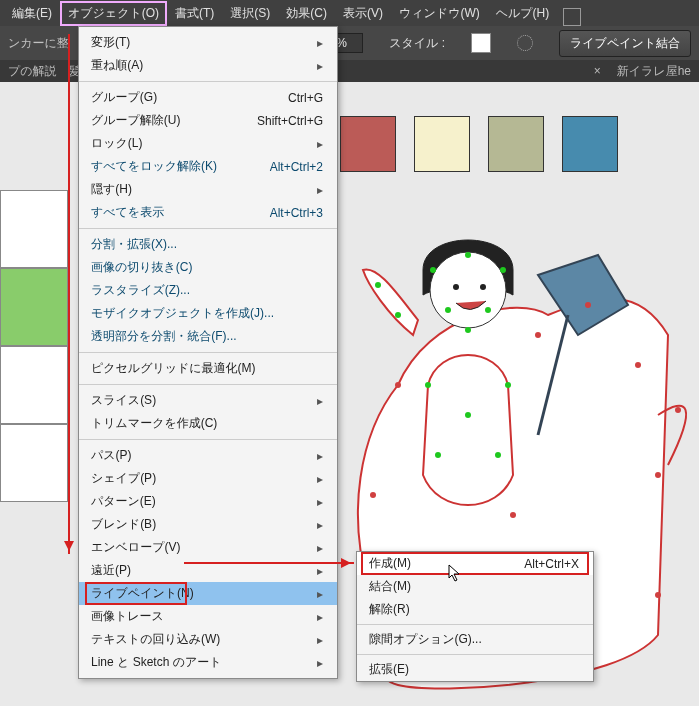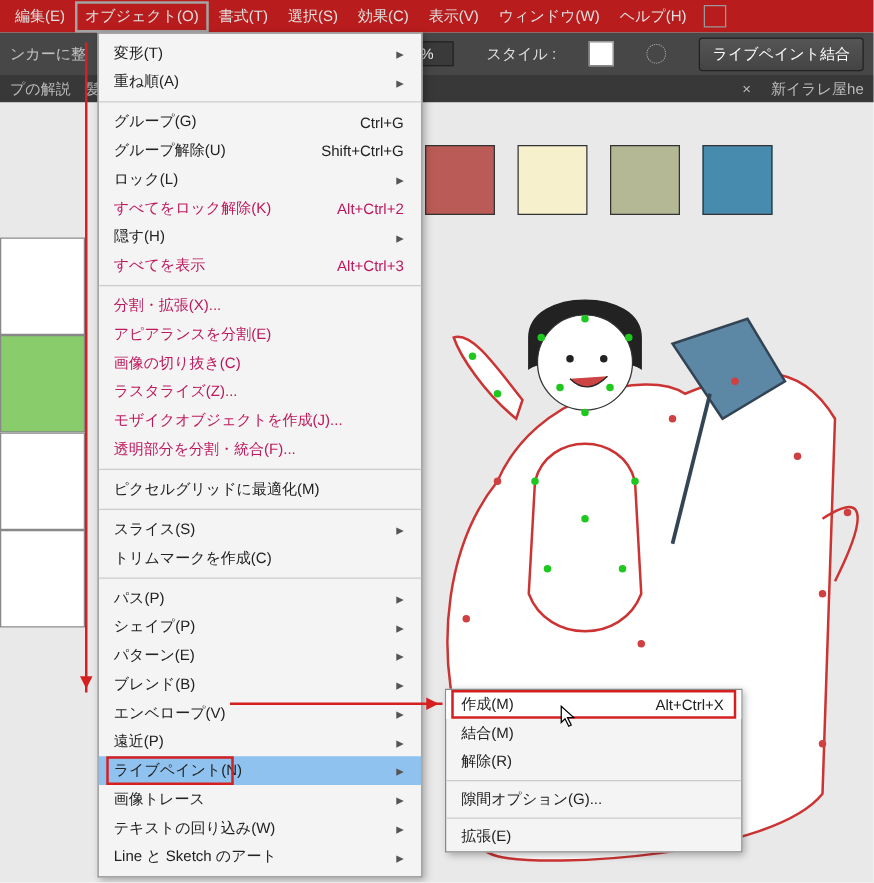--- a/index.html
+++ b/index.html
@@ -1,31 +1,31 @@
 <!DOCTYPE html>
 <html><head>
 <meta charset="utf-8">
 <style>
 *{margin:0;padding:0;box-sizing:border-box;font-family:"Yu Gothic UI","Meiryo",sans-serif;font-size:12px;}
 body{background:#fff;width:699px;height:706px;overflow:hidden;position:relative;}
-.menubar{background:#b91c1c;color:#e0e0e0;height:26px;display:flex;align-items:center;padding:0 4px;}
+.menubar{background:#404040;color:#e0e0e0;height:26px;display:flex;align-items:flex-end;padding:0 4px;}
 .menubar .menu-item{padding:4px 8px;cursor:default;}
-.menubar .highlighted{border:2px solid #a3a3a3;padding:2px 6px;}
+.menubar .highlighted{border:2px solid #f0abfc;padding:2px 6px;}
 .toolbar{background:#474747;height:34px;display:flex;align-items:center;color:#e0e0e0;padding:0 8px;gap:26px;}
 .toolbar .swatch{width:20px;height:20px;background:#fff;border:1px solid #888;}
 .toolbar input{width:50px;background:#3a3a3a;border:1px solid #222;color:#eee;padding:2px;}
 .toolbar .btn{background:linear-gradient(#555,#444);border:1px solid #222;color:#fff;padding:4px 10px;border-radius:3px;}
 .tabbar{background:#383838;height:22px;color:#bbb;display:flex;align-items:center;padding:0 8px;font-size:11px;}
 .tabbar .close{margin-left:6px;}
 .canvas-area{position:absolute;top:82px;left:0;right:0;bottom:0;background:#e9e9e9;}
 .dropdown{position:absolute;top:26px;left:78px;width:260px;background:#f4f4f4;border:1px solid #8a8a8a;box-shadow:2px 2px 6px rgba(0,0,0,.3);z-index:100;}
 .dropdown .group{border-bottom:1px solid #ccc;padding:4px 0;}
 .dropdown .group:last-child{border-bottom:none;}
 .drow{display:flex;justify-content:space-between;align-items:center;padding:3px 14px 3px 12px;color:#222;cursor:default;position:relative;}
-.drow.disabled{color:#be185d;}
+.drow.disabled{color:#0c4a6e;}
 .drow .arrow{color:#555;}
 .drow.selected{background:#8fc2ee;gap:28px;}
 .drow.boxed::after{content:"";position:absolute;left:6px;right:150px;top:0;bottom:0;border:2px solid #d62020;}
 .submenu{position:absolute;top:551px;left:356px;width:238px;background:#f4f4f4;border:1px solid #8a8a8a;box-shadow:2px 2px 6px rgba(0,0,0,.3);z-index:101;}
 .submenu .drow.boxed2{background:#fff;}
 .submenu .drow.boxed2::after{content:"";position:absolute;left:4px;right:4px;top:0;bottom:0;border:2px solid #d62020;}
 .swatches{position:absolute;top:116px;left:340px;display:flex;gap:18px;}
 .swatches .sq{width:56px;height:56px;border:1px solid #333;}
 .left-strip{position:absolute;top:190px;left:0;width:70px;}
 .left-strip .block{width:68px;height:78px;border:1px solid #888;margin-bottom:0;}
@@ -174,23 +174,20 @@
       <div class="drow disabled">
         <span>すべてを表示</span>
         <span>Alt+Ctrl+3</span>
       </div>
     </div>
   <div class="group" id="g3">
       <div class="drow disabled">
         <span>分割・拡張(X)...</span>
       </div>
       <div class="drow disabled">
-        <span>アピアランスを分割(E)</span>
-      </div>
-      <div class="drow disabled">
         <span>画像の切り抜き(C)</span>
       </div>
       <div class="drow disabled">
         <span>ラスタライズ(Z)...</span>
       </div>
       <div class="drow disabled">
         <span>モザイクオブジェクトを作成(J)...</span>
       </div>
       <div class="drow disabled">
         <span>透明部分を分割・統合(F)...</span>

